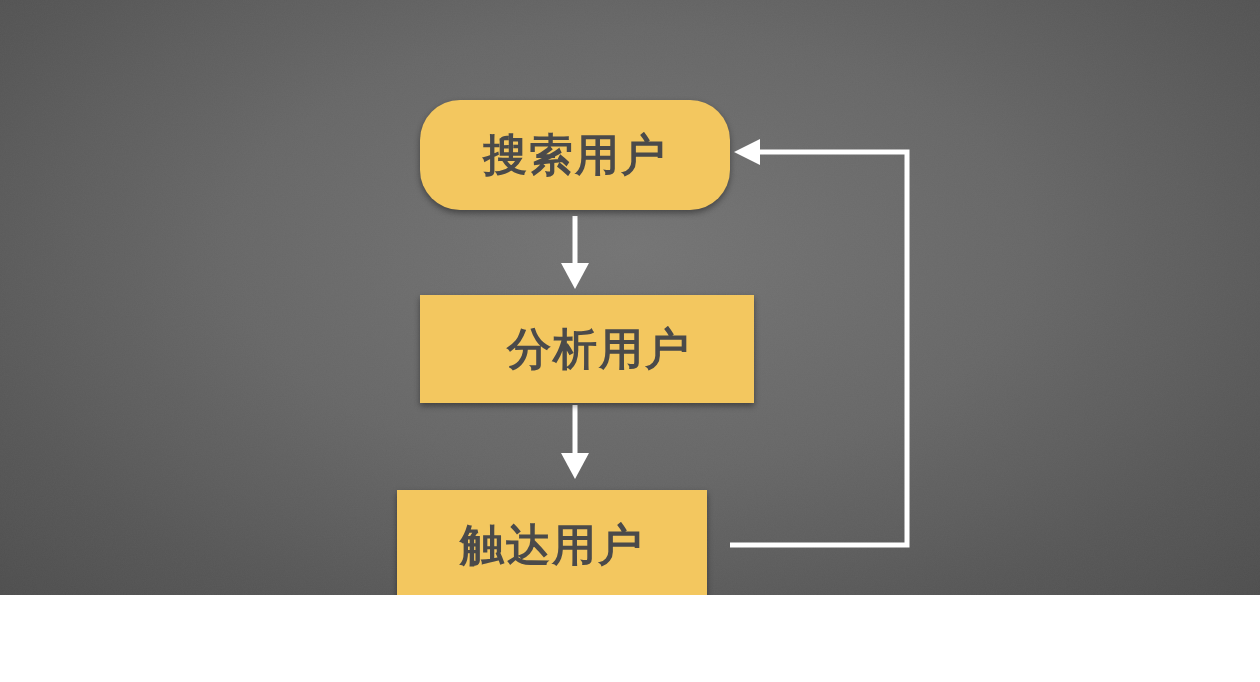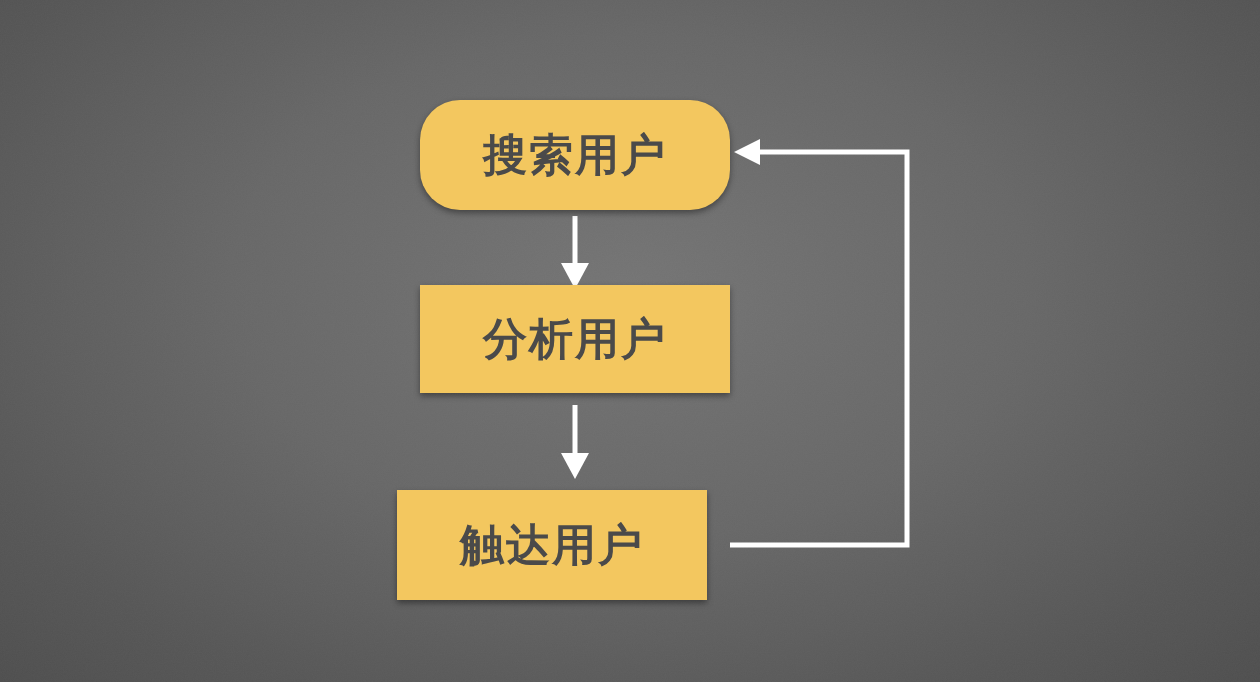--- a/index.html
+++ b/index.html
@@ -2,21 +2,21 @@
 <html><head>
 <meta charset="utf-8">
 <style>
   html, body {
     margin: 0;
     padding: 0;
   }
   .stage {
     position: relative;
     width: 1260px;
-    height: 682px;
+    height: 595px;
     overflow: hidden;
     background: radial-gradient(ellipse at 50% 42%, #747474 0%, #676767 45%, #565656 80%, #4e4e4e 100%);
     font-family: Liberation Serif, serif;
   }
   .noise-overlay {
     position: absolute;
     inset: 0;
     width: 100%;
     height: 100%;
     opacity: 0.35;
@@ -44,22 +44,23 @@
     user-select: none;
   }
   .node-search {
     left: 420px;
     top: 100px;
     height: 110px;
     border-radius: 40px;
   }
   .node-analyze {
     left: 420px;
-    top: 285px;
+    top: 295px;
     height: 108px;
+    padding-left: 24px;
   }
   .node-reach {
     left: 397px;
     top: 490px;
     height: 110px;
   }
 </style>
 </head>
 <body>
 

